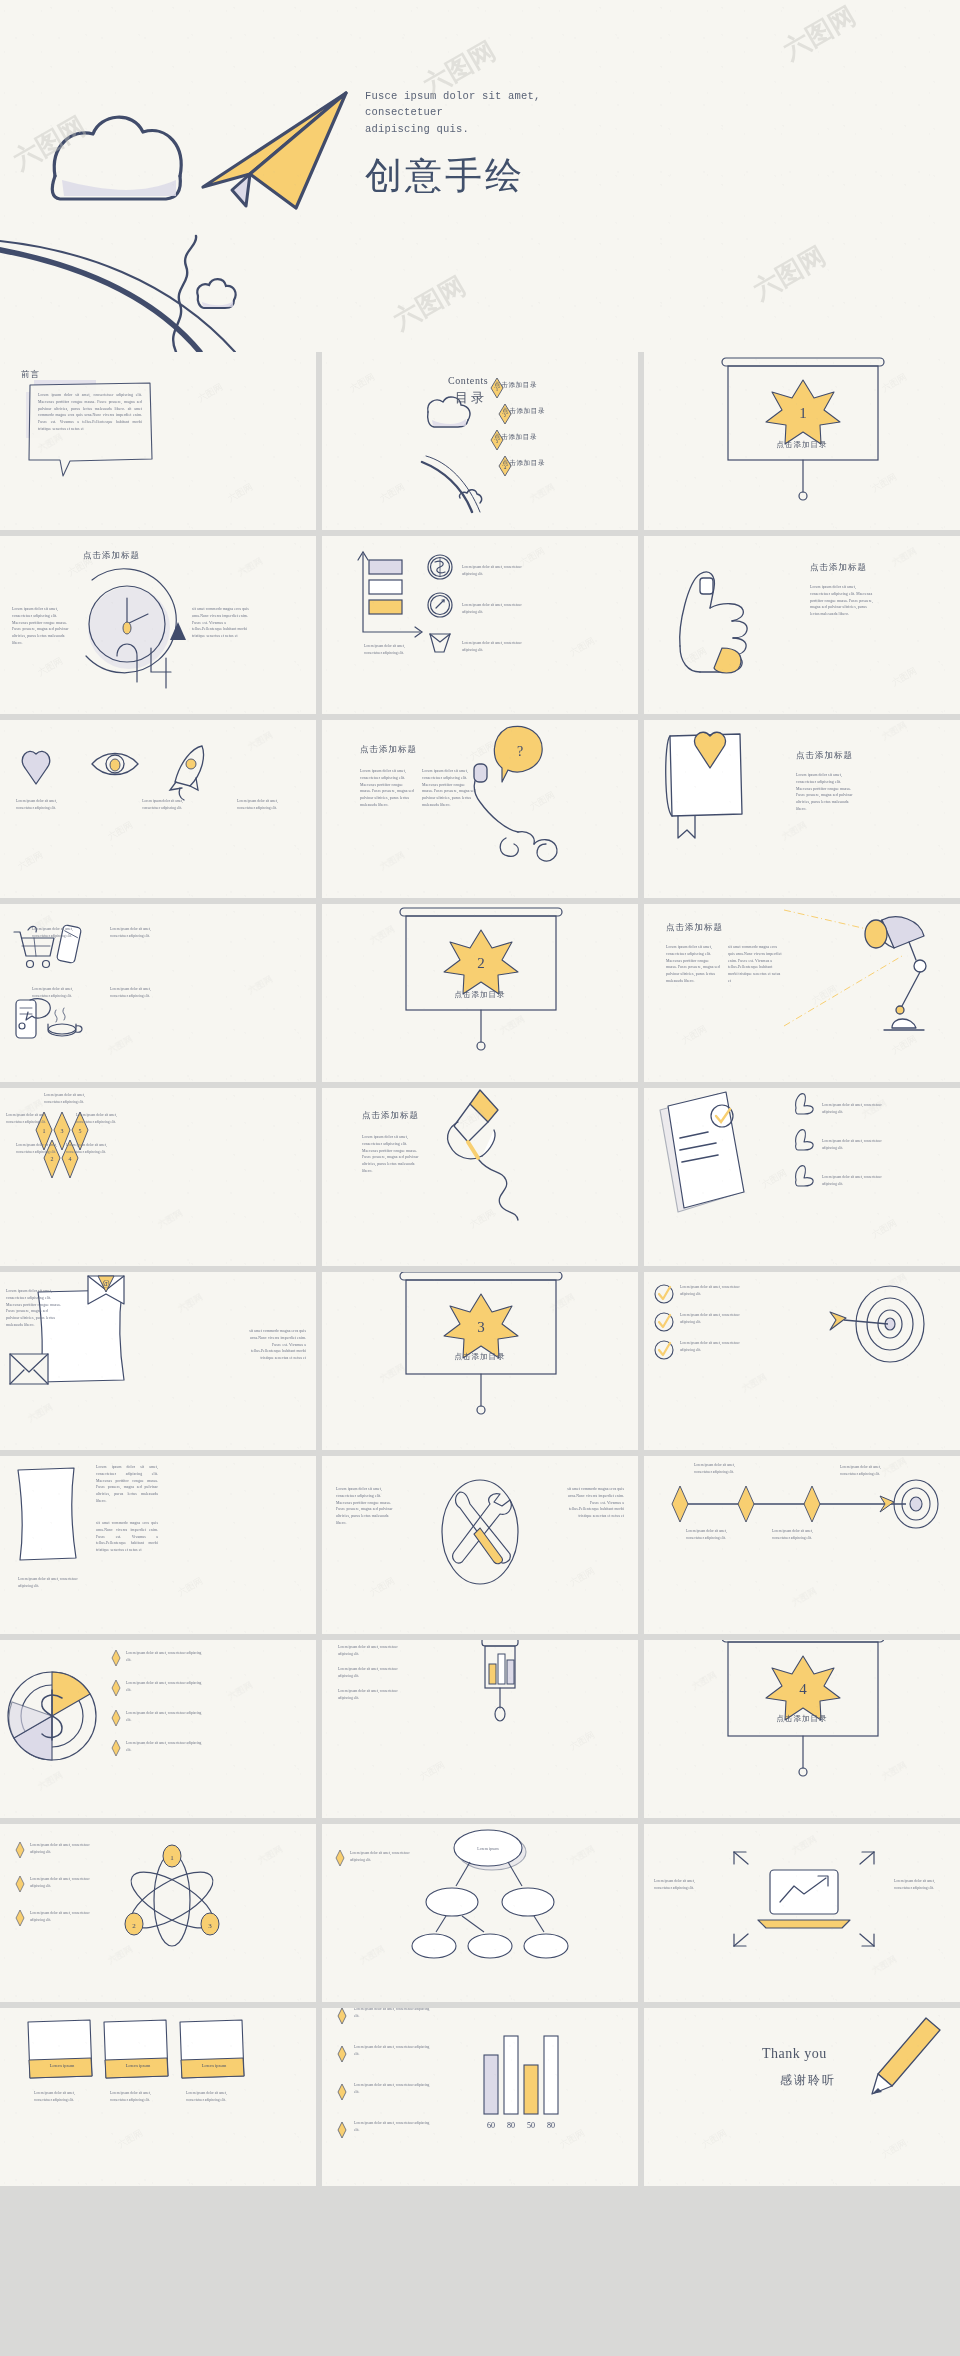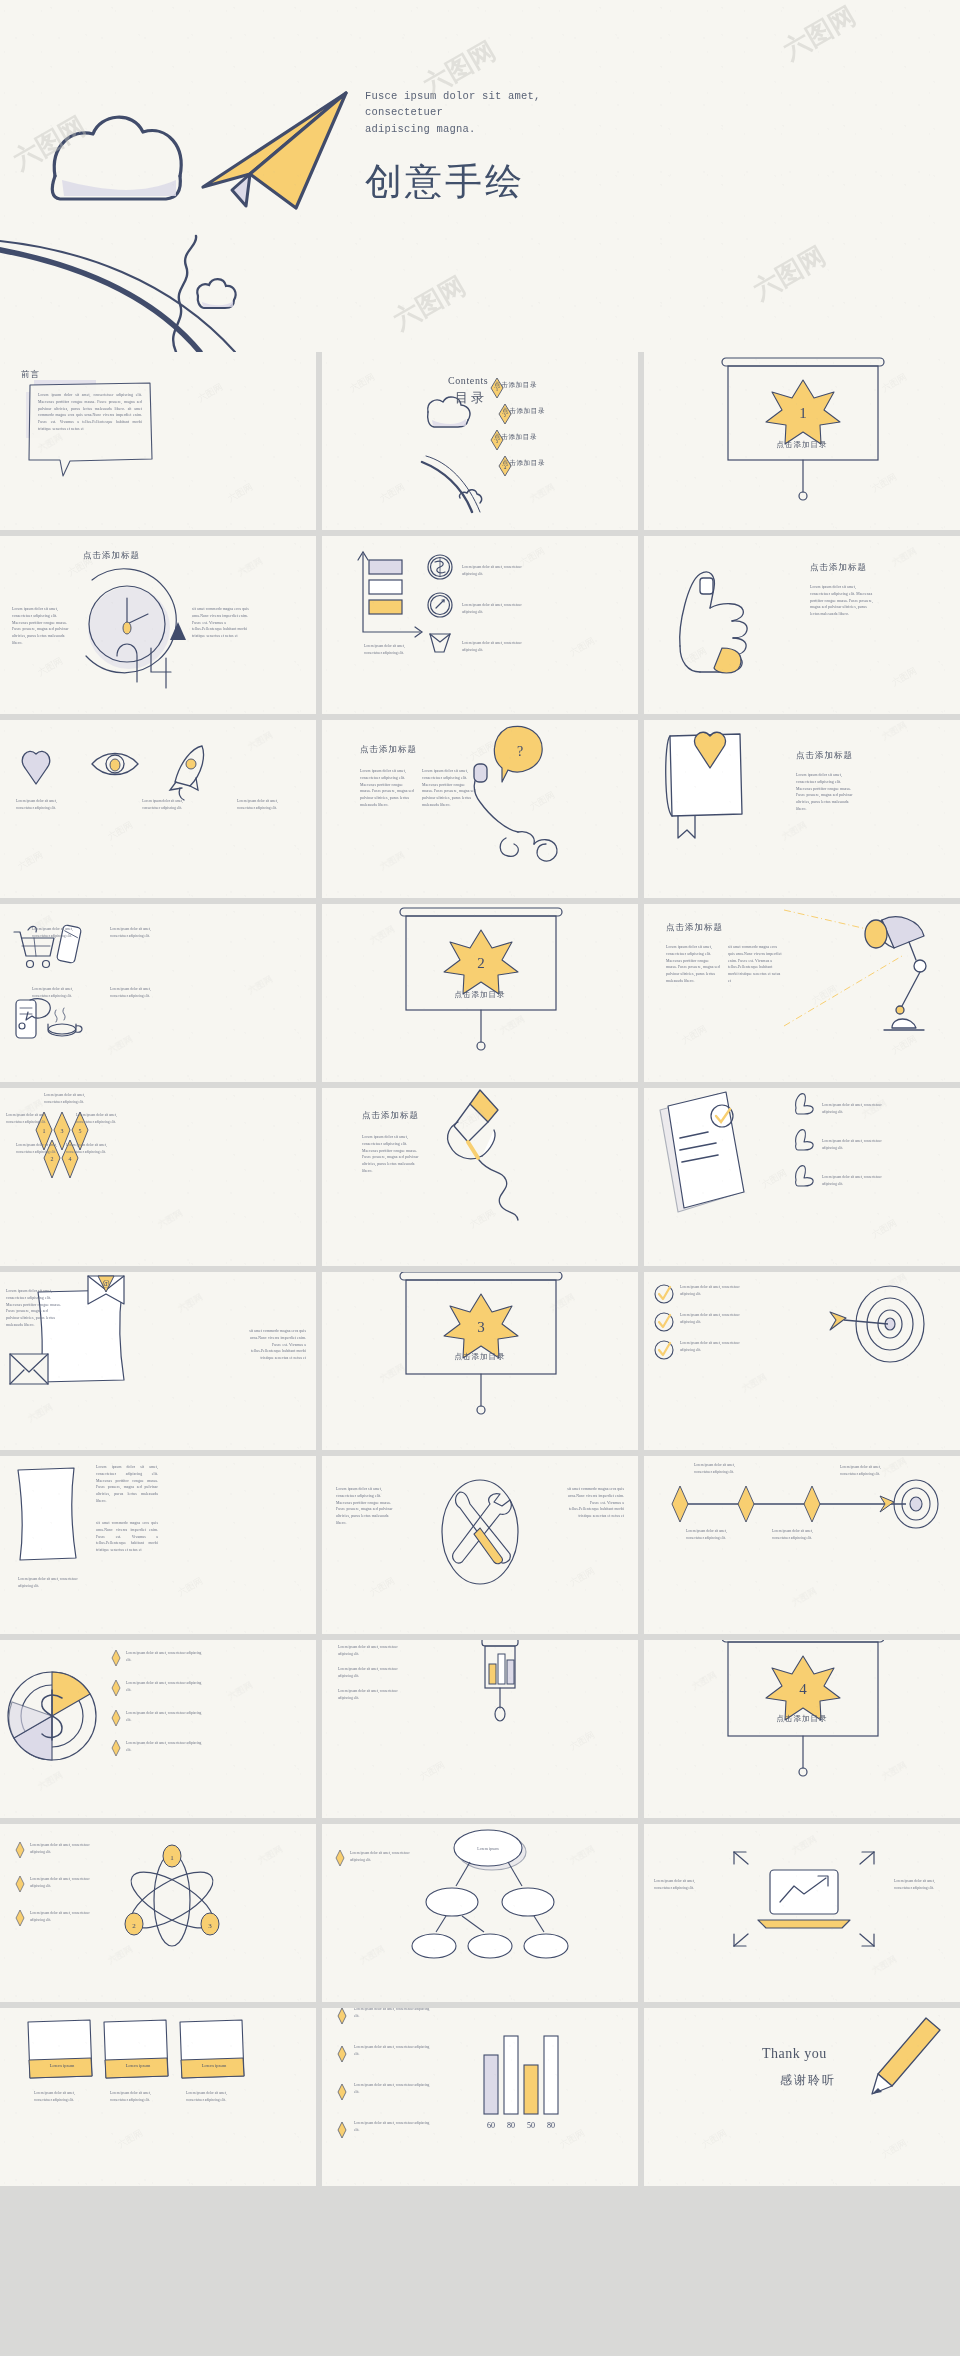--- a/index.html
+++ b/index.html
@@ -24,21 +24,21 @@
   
   #cover { width:960px; height:352px; }
   #cover .inner { position:absolute; inset:0; }
   .cover-text { position:absolute; left:365px; top:88px; z-index:4; }
   .cover-sub {
     font-family:"Liberation Mono", monospace;
     font-size:10.5px; line-height:1.55; color:#5a6377; letter-spacing:.2px;
     max-width:200px;
   }
   .cover-title {
-    margin-top:20px; font-family:"Liberation Serif", serif;
+    margin-top:14px; font-family:"Liberation Serif", serif;
     font-size:37px; line-height:1.34; color:#41506b; letter-spacing:3px;
     font-weight:400;
   }
   .cover-title .ln2 { letter-spacing:1px; }
   svg.art { position:absolute; inset:0; width:100%; height:100%; overflow:visible;}
   
   #grid { position:absolute; top:352px; left:0; width:960px; }
   .row { display:flex; gap:6px; margin-bottom:6px; }
   .slide {
     width:316px; height:178px; position:relative; overflow:hidden; flex:0 0 316px;
@@ -89,21 +89,21 @@
       <g>
         <path d="M203 187 L346 93 L250 174 Z" fill="#f8cf71" stroke="#414c6b" stroke-width="3.2" stroke-linejoin="round"></path>
         <path d="M250 174 L346 93 L296 208 Z" fill="#f8cf71" stroke="#414c6b" stroke-width="3.2" stroke-linejoin="round"></path>
         <path d="M232 190 L250 174 L246 206 Z" fill="#dcdae8" stroke="#414c6b" stroke-width="3" stroke-linejoin="round"></path>
       </g>
     </svg>
 
     <div class="cover-text">
       <div class="cover-sub">
         <span>Fusce ipsum dolor sit amet, consectetuer</span><br>
-        <span>adipiscing magna.</span>
+        <span>adipiscing quis.</span>
       </div>
       <div class="cover-title">
         <div>创意手绘</div>
       </div>
     </div>
   </div>
 </section>
 
 <div id="grid">
 

